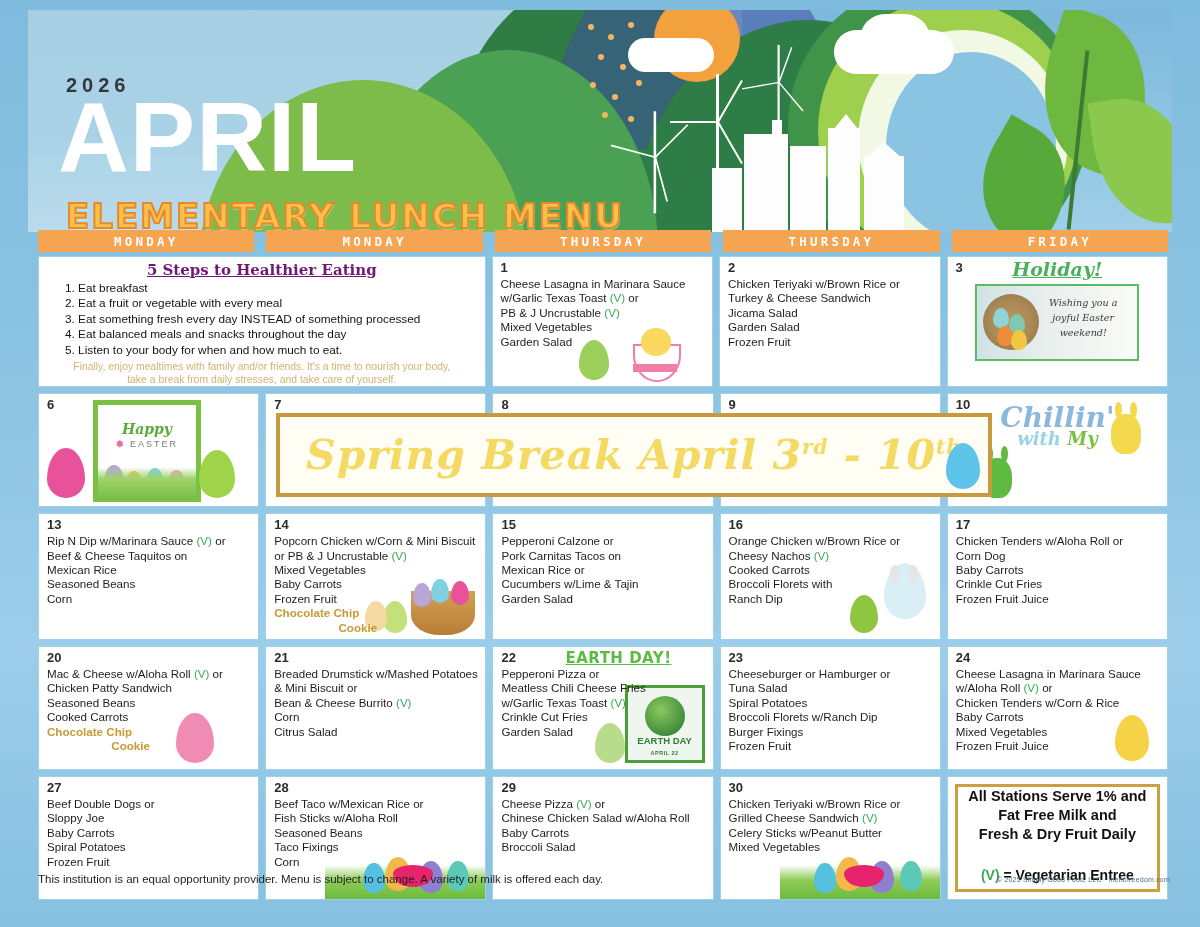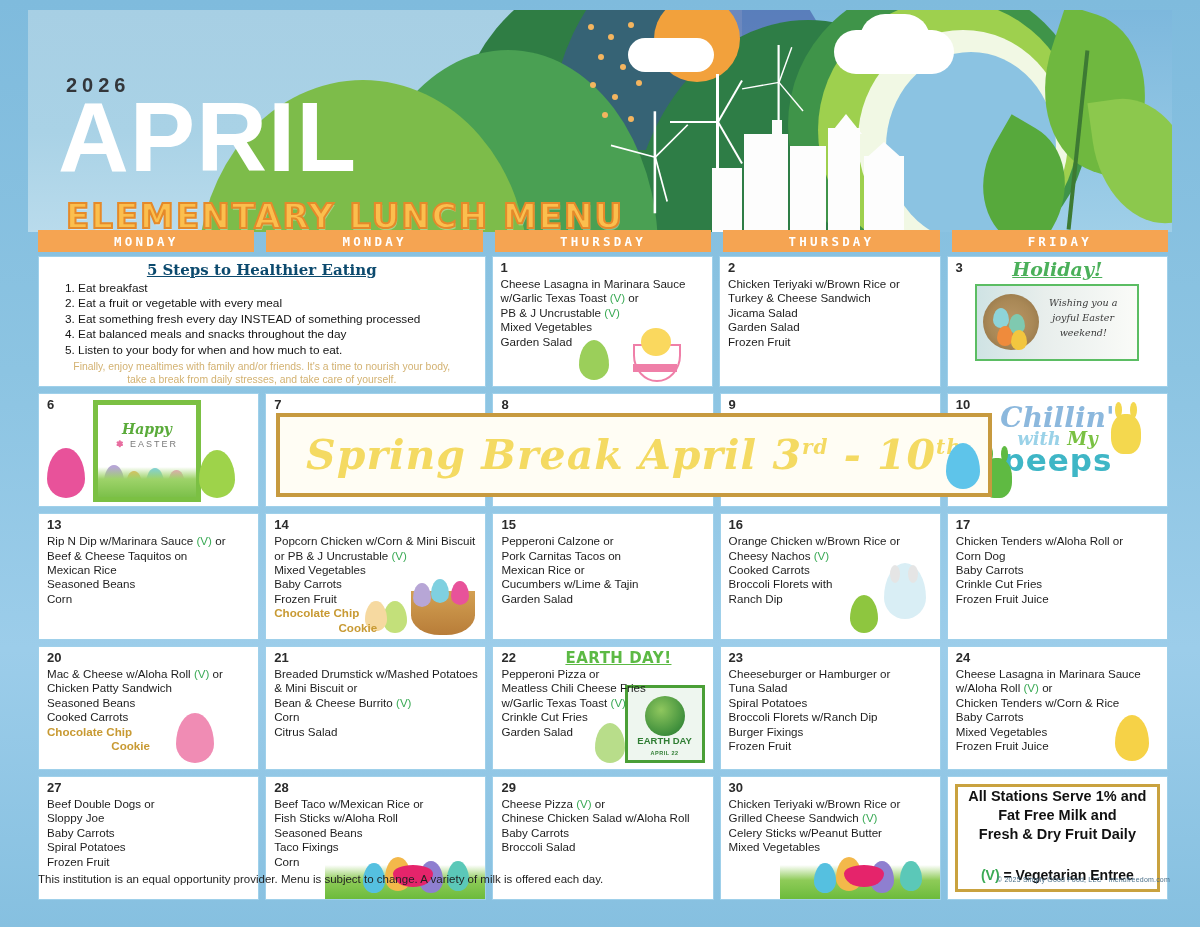--- a/index.html
+++ b/index.html
@@ -51,21 +51,21 @@
   .wk2 .cell{min-height:112px;}
   .daynum{position:absolute;left:8px;top:3px;font-size:13px;font-weight:bold;color:#2b2b2b;}
   .items{padding:20px 6px 4px 8px;font-size:11.6px;line-height:14.4px;color:#1d1d1d;
     position:relative;z-index:2;}
   .items div{white-space:nowrap;}
   .v{color:#3aaa55;}
   .cookie{color:#c89a33;font-weight:bold;}
   .cookie-c{color:#c89a33;font-weight:bold;text-align:center;padding-right:38px;}
 
   
-  .steps-title{text-align:center;color:#0c4a6e;font-size:15px;font-weight:bold;
+  .steps-title{text-align:center;color:#701a75;font-size:15px;font-weight:bold;
     text-decoration:underline;font-family:"DejaVu Serif",serif;padding-top:4px;}
   .steps{padding:2px 8px 0 26px;font-size:11.8px;line-height:15.4px;color:#141414;}
   .steps-foot{color:#d3b272;font-size:10.4px;line-height:12.6px;text-align:center;
     padding:3px 20px 0 20px;}
 
   
   .holiday-t{text-align:center;color:#4bb05a;font-size:19px;font-weight:bold;
     font-family:"DejaVu Serif",serif;font-style:italic;text-decoration:underline;
     margin-top:1px;}
   .nestcard{margin:4px auto 8px;width:160px;height:73px;border:2px solid #5bbd63;
@@ -322,21 +322,20 @@
       </div>
       <div class="cell">
         <div class="daynum">9</div>
       </div>
 
       <div class="cell">
         <div class="daynum">10</div>
         <div class="peeps">
           <div class="l1">Chillin'</div>
           <div class="l2"><span>with </span><span style="color:#7ac143">My</span></div>
-          <div class="l3">peeps</div>
         </div>
         <div class="bunny" style="left:34px;bottom:8px;width:30px;height:40px;background:#5fba42;"></div>
         <div class="bunny" style="right:26px;top:20px;width:30px;height:40px;background:#f4d84e;"></div>
       </div>
 
       <div class="sbbanner">
         <div class="sbtext"><span>Spring Break April 3</span><sup>rd</sup><span> - 10</span><sup>th</sup></div>
         <div class="egg" style="right:8px;bottom:4px;width:34px;height:46px;background:#5ec4ea;"></div>
       </div>
     </div>

